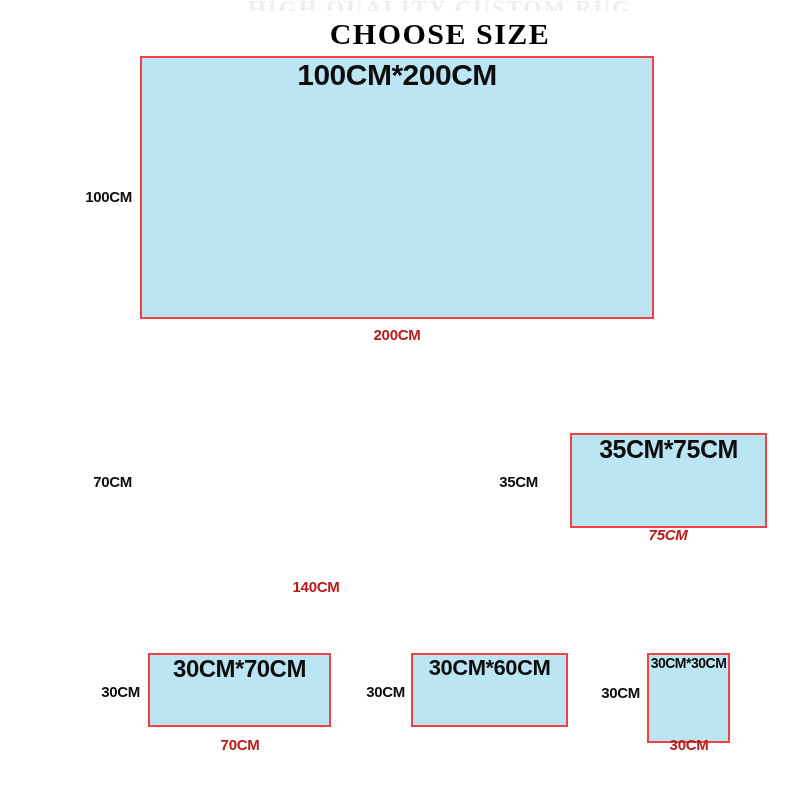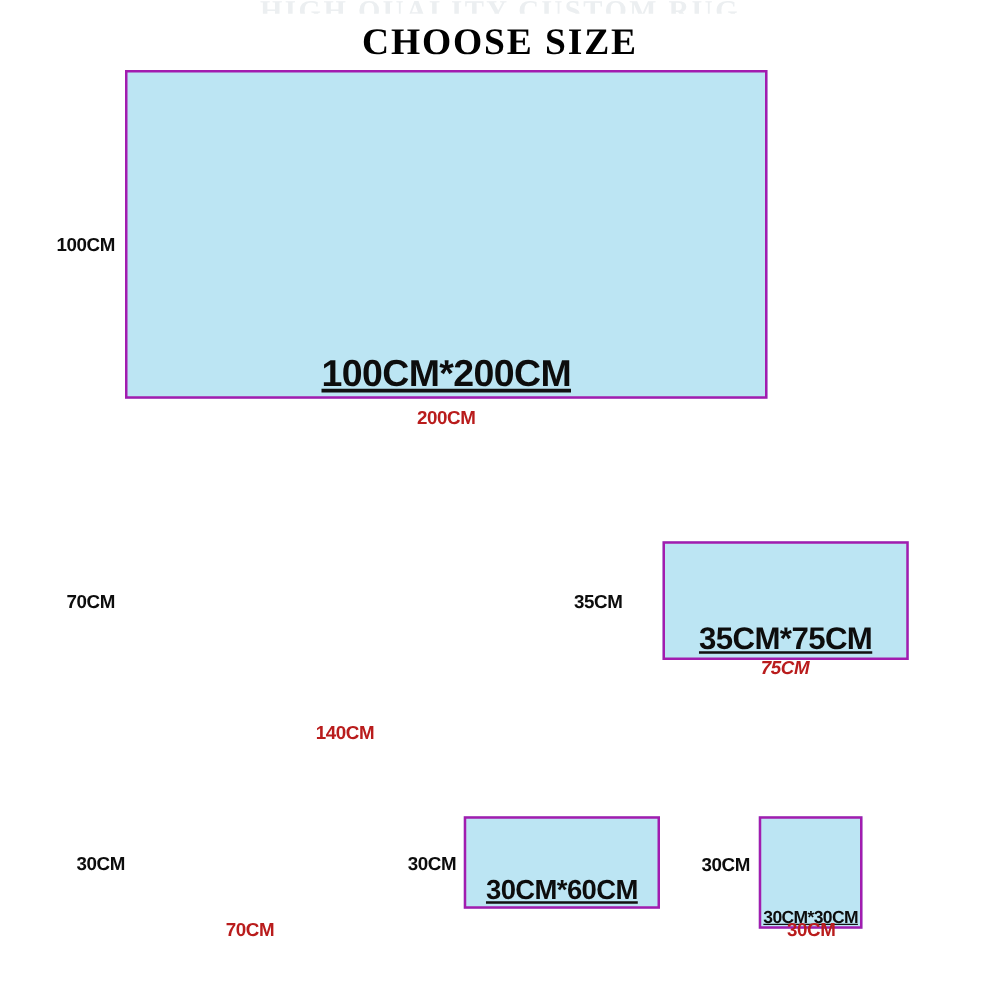--- a/index.html
+++ b/index.html
@@ -13,20 +13,21 @@
     position: relative;
     overflow: hidden;
     font-family: "Liberation Sans", sans-serif;
     color: #111111;
     -webkit-font-smoothing: antialiased;
   }
 
   #size-chart {
     position: absolute;
     inset: 0;
+    margin-left: 40px;
   }
 
   
   .ghost-strip {
     position: absolute;
     left: 0;
     top: 0;
     width: 800px;
     height: 11px;
     overflow: hidden;
@@ -49,26 +50,25 @@
     font-size: 30px;
     font-weight: 700;
     letter-spacing: 1.5px;
     color: #000000;
   }
 
   
   .swatch {
     position: absolute;
     background: #bce5f3;
-    border: 2px solid #a21caf;
+    border: 2px solid #ef4444;
     box-sizing: border-box;
     display: flex;
-    align-items: flex-end;
+    align-items: flex-start;
     justify-content: center;
-    text-decoration: underline;
   }
   .swatch-label {
     color: #0d0d0d;
     font-weight: 700;
     white-space: nowrap;
     letter-spacing: -0.5px;
   }
 
   .side-label {
     position: absolute;
@@ -143,20 +143,23 @@
   <div class="side-label" id="lb-70">70CM</div>
   <div class="bottom-label" id="bl-140">140CM</div>
 
   <div class="side-label" id="lb-35">35CM</div>
   <div class="swatch" id="sw-35x75">
     <span class="swatch-label">35CM*75CM</span>
   </div>
   <div class="bottom-label" id="bl-75">75CM</div>
 
   <div class="side-label" id="lb-30a">30CM</div>
+  <div class="swatch" id="sw-30x70">
+    <span class="swatch-label">30CM*70CM</span>
+  </div>
   <div class="bottom-label" id="bl-70b">70CM</div>
 
   <div class="side-label" id="lb-30b">30CM</div>
   <div class="swatch" id="sw-30x60">
     <span class="swatch-label">30CM*60CM</span>
   </div>
 
   <div class="side-label" id="lb-30c">30CM</div>
   <div class="swatch" id="sw-30x30">
     <span class="swatch-label">30CM*30CM</span>

